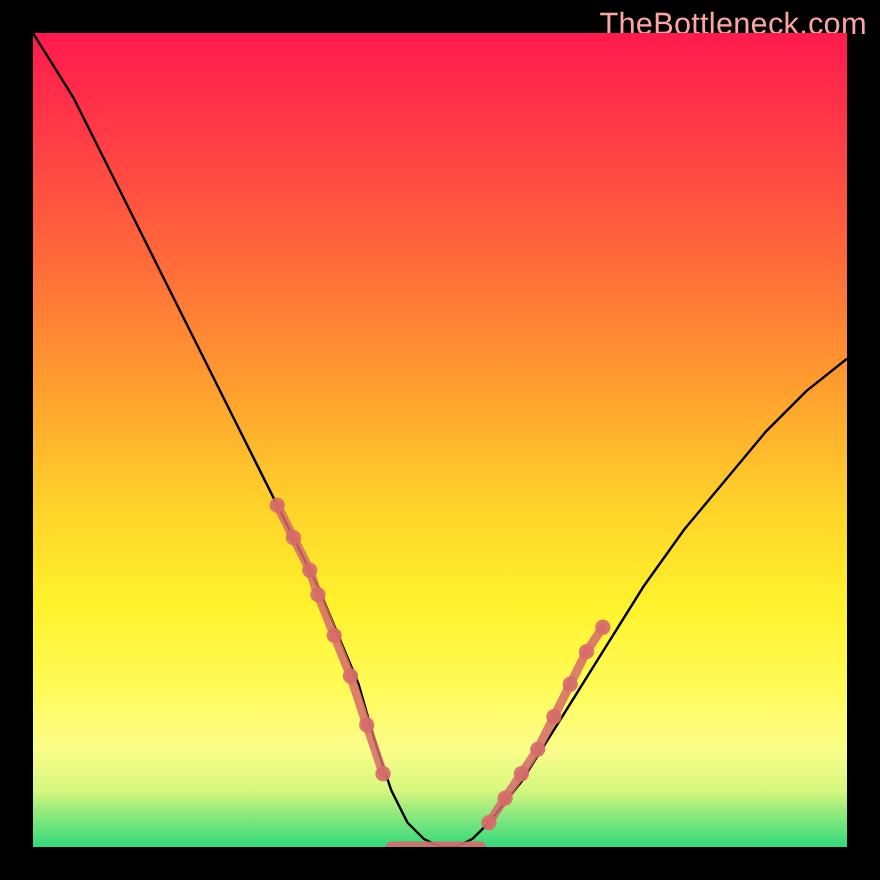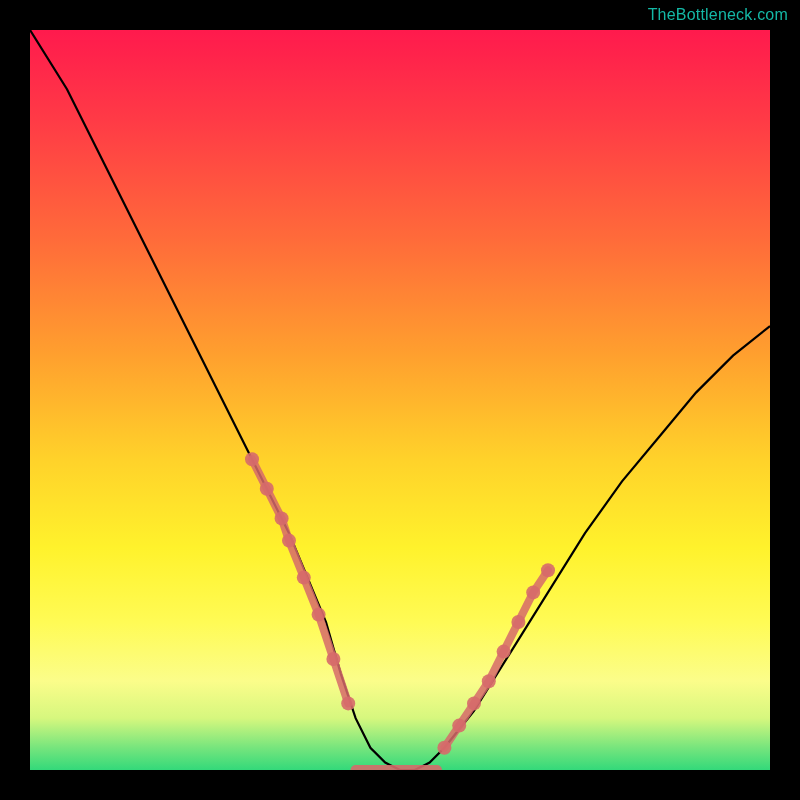--- a/index.html
+++ b/index.html
@@ -35,22 +35,22 @@
       #fbfd8a 88%,
       #d6f77e 93%,
       #76e57d 97%,
       #33d97a 100%
     );
   }
   .watermark {
     position: absolute;
     top: 6px;
     right: 12px;
-    color: #14b8a6;
-    font-size: 16px;
+    color: #fca5a5;
+    font-size: 28px;
     font-weight: 500;
     letter-spacing: 0.2px;
     user-select: none;
   }
   svg.curves {
     position: absolute;
     left: 0;
     top: 0;
     width: 740px;
     height: 740px;

